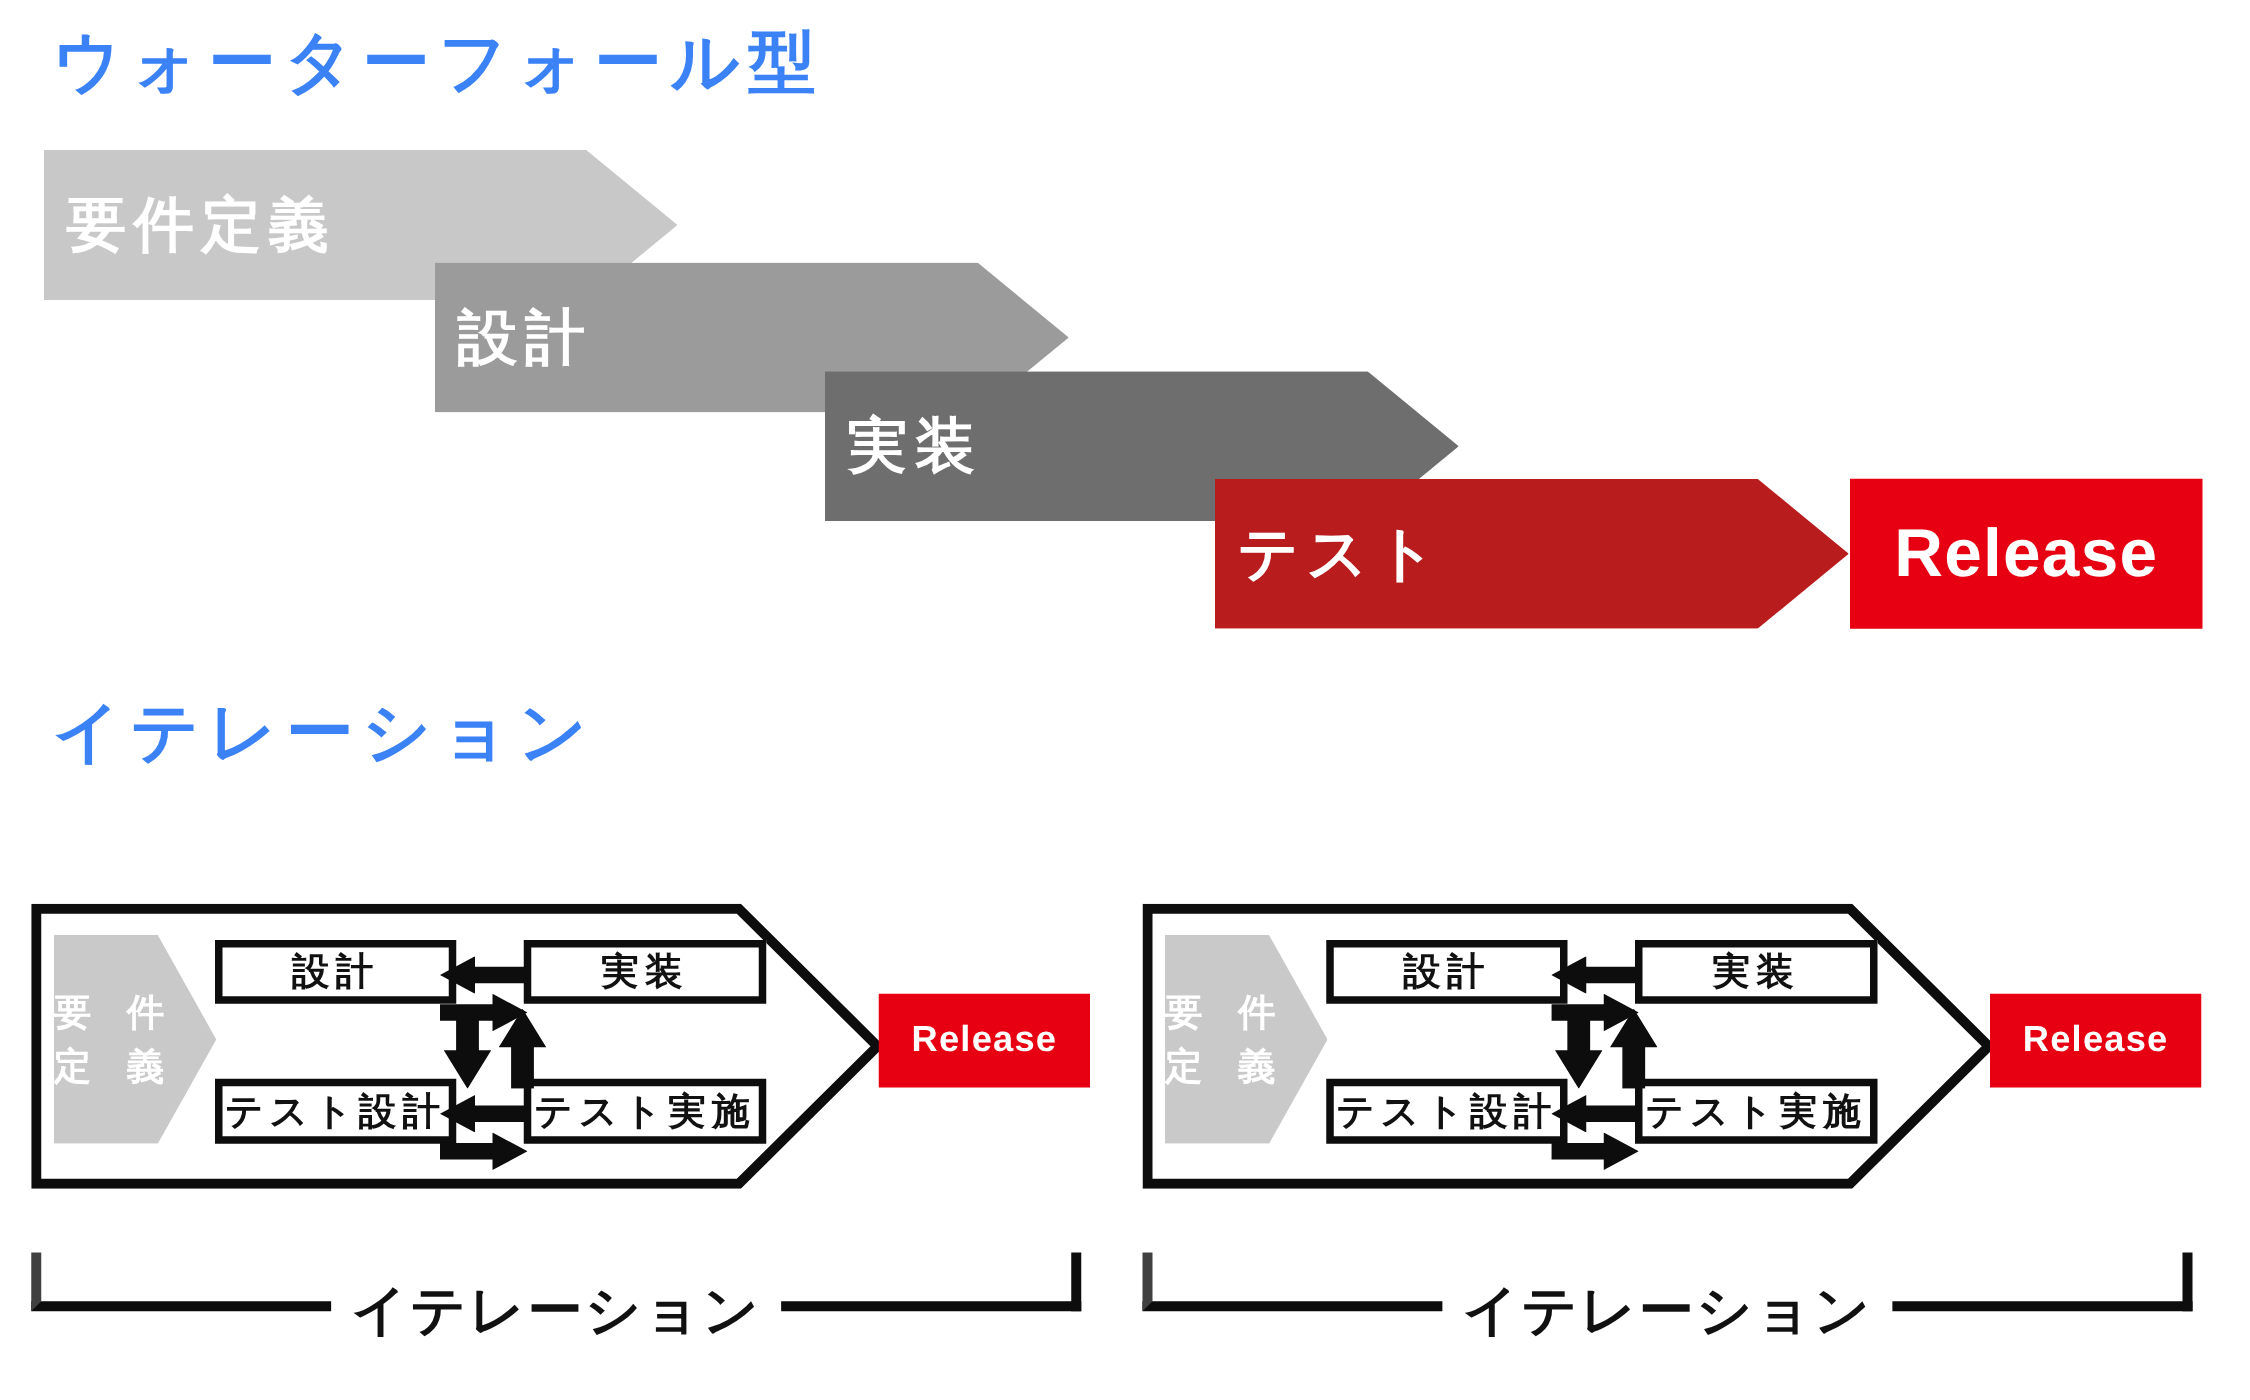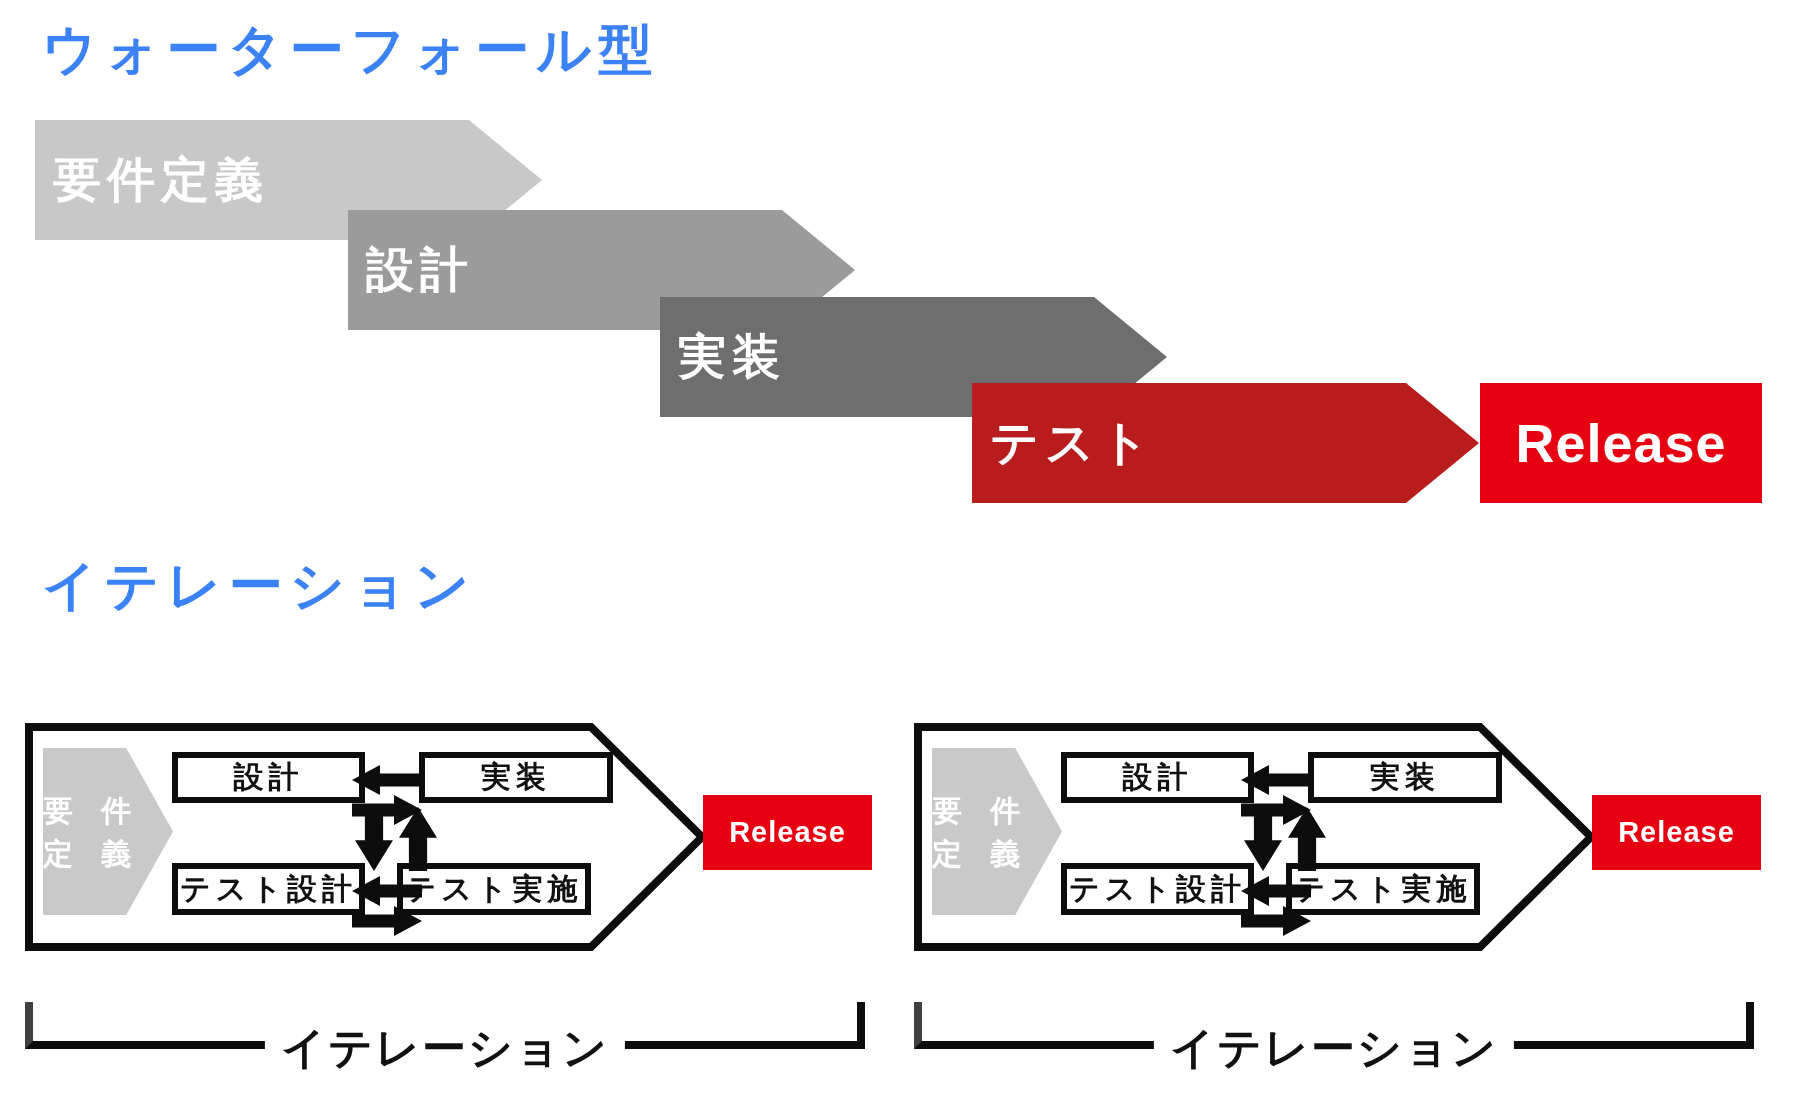--- a/index.html
+++ b/index.html
@@ -36,21 +36,21 @@
              display:flex;flex-direction:column;justify-content:center;align-items:flex-start;
              padding-right:30px;box-sizing:border-box;}
   .req-line{color:#fff;font-size:30px;font-weight:bold;letter-spacing:10px;line-height:43px;white-space:nowrap;}
 
   .it-box{position:absolute;height:51px;border:6px solid #0d0d0d;background:#fff;box-sizing:border-box;
           display:flex;align-items:center;justify-content:center;
           font-size:30px;font-weight:bold;letter-spacing:5px;color:#111;white-space:nowrap;}
   .box-design{left:147px;top:29px;width:193px;}
   .box-impl{left:394px;top:29px;width:194px;}
   .box-testdesign{left:147px;top:140px;width:193px;height:52px;}
-  .box-testexec{left:372px;top:140px;width:194px;height:52px;}
+  .box-testexec{left:394px;top:140px;width:194px;height:52px;}
 
   .stub{position:absolute;background:#0d0d0d;}
   .arr-left{width:70px;height:30px;
             clip-path:polygon(0 50%,40% 0,40% 28%,100% 28%,100% 72%,40% 72%,40% 100%);}
   .arr-right{width:70px;height:30px;
              clip-path:polygon(100% 50%,60% 0,60% 28%,0 28%,0 72%,60% 72%,60% 100%);}
   .r1{left:327px;top:42px;}
   .r1b{left:327px;top:72px;}
   .r2{left:327px;top:153px;}
   .r2b{left:327px;top:183px;}

